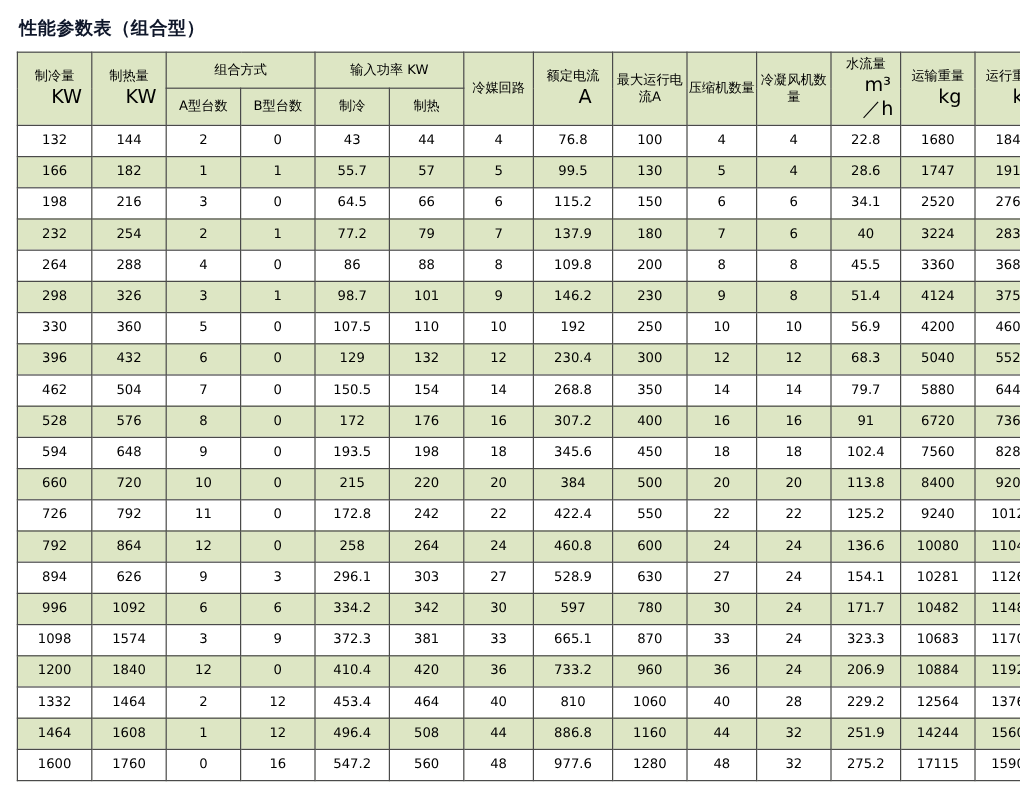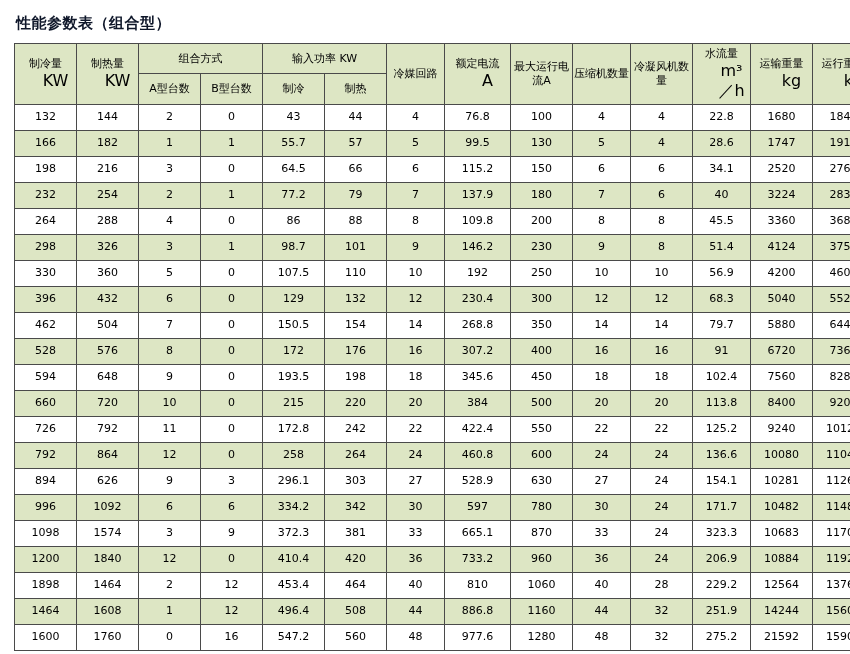--- a/index.html
+++ b/index.html
@@ -432,21 +432,21 @@
           <td>36</td>
           <td>733.2</td>
           <td>960</td>
           <td>36</td>
           <td>24</td>
           <td>206.9</td>
           <td>10884</td>
           <td>11928</td>
         </tr>
         <tr class="odd">
-          <td>1898</td>
+          <td>1332</td>
           <td>1464</td>
           <td>2</td>
           <td>12</td>
           <td>453.4</td>
           <td>464</td>
           <td>40</td>
           <td>810</td>
           <td>1060</td>
           <td>40</td>
           <td>28</td>
@@ -476,21 +476,21 @@
           <td>0</td>
           <td>16</td>
           <td>547.2</td>
           <td>560</td>
           <td>48</td>
           <td>977.6</td>
           <td>1280</td>
           <td>48</td>
           <td>32</td>
           <td>275.2</td>
-          <td>21592</td>
+          <td>17115</td>
           <td>15904</td>
         </tr>
       </tbody>
   </table>
 
   <div class="notes">
     <div>备注：</div>
 
   </div>
 

